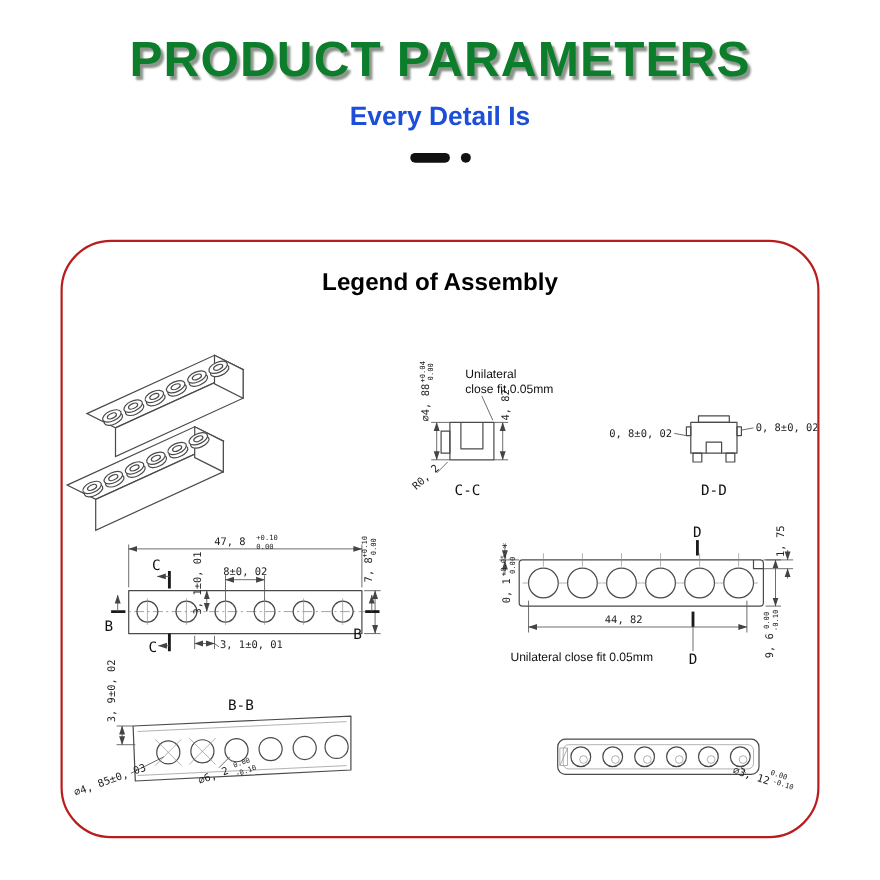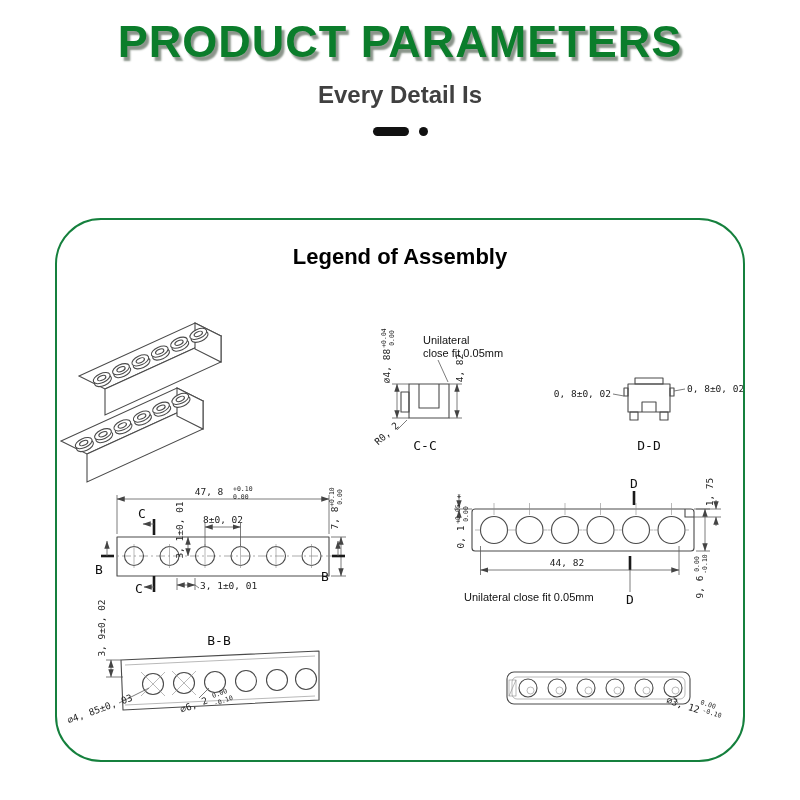--- a/index.html
+++ b/index.html
@@ -1,26 +1,26 @@
 <!DOCTYPE html>
 <html><head>
 <meta charset="utf-8">
 <style>
   html,body{margin:0;padding:0;background:#fff;}
   .page{position:relative;width:800px;height:800px;background:#fff;overflow:hidden;
         font-family:"Liberation Sans",sans-serif;}
-  .header{text-align:center;padding-top:16px;}
+  .header{text-align:center;padding-top:28px;}
   .title{font-size:45px;font-weight:800;color:#0b7d2b;letter-spacing:1px;
          text-shadow:3px 4px 2px #8a948a;}
-  .subtitle{margin-top:12px;font-size:24px;font-weight:700;color:#404040;line-height:1.28;}
+  .subtitle{margin-top:12px;font-size:24px;font-weight:700;color:#1d4ed8;line-height:1.28;}
   .divider{display:flex;justify-content:center;align-items:center;gap:10px;margin-top:16px;}
   .divider .bar{width:36px;height:9px;background:#111;border-radius:5px;}
   .divider .dot{width:9px;height:9px;background:#111;border-radius:50%;}
   .panel{position:absolute;left:55px;top:218px;width:690px;height:544px;
-         border:2px solid #15803d;border-radius:46px;box-sizing:border-box;background:#fff;}
+         border:2px solid #b91c1c;border-radius:46px;box-sizing:border-box;background:#fff;}
   .panel-title{text-align:center;margin-top:22px;font-size:22px;font-weight:700;
                color:#000;line-height:1.35;}
   svg.drawing{position:absolute;left:0px;top:84px;}
   .s{fill:none;stroke:#4a4a4a;stroke-width:1.1;stroke-linejoin:round;}
   .sw{fill:#fff;stroke:#4a4a4a;stroke-width:1.1;}
   .d{fill:none;stroke:#5a5a5a;stroke-width:0.8;}
   .t{fill:none;stroke:#8a8a8a;stroke-width:0.6;}
   .cl{fill:none;stroke:#888;stroke-width:0.7;stroke-dasharray:9 3 2 3;}
   .thick{fill:none;stroke:#1a1a1a;stroke-width:2.6;}
   text.dim{font-family:"DejaVu Sans Mono",monospace;font-size:9.5px;fill:#222;}

